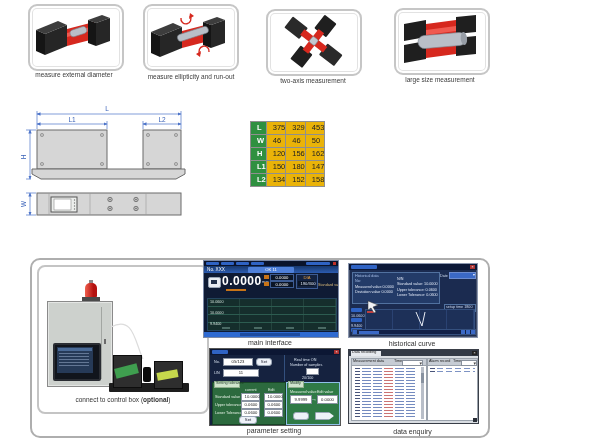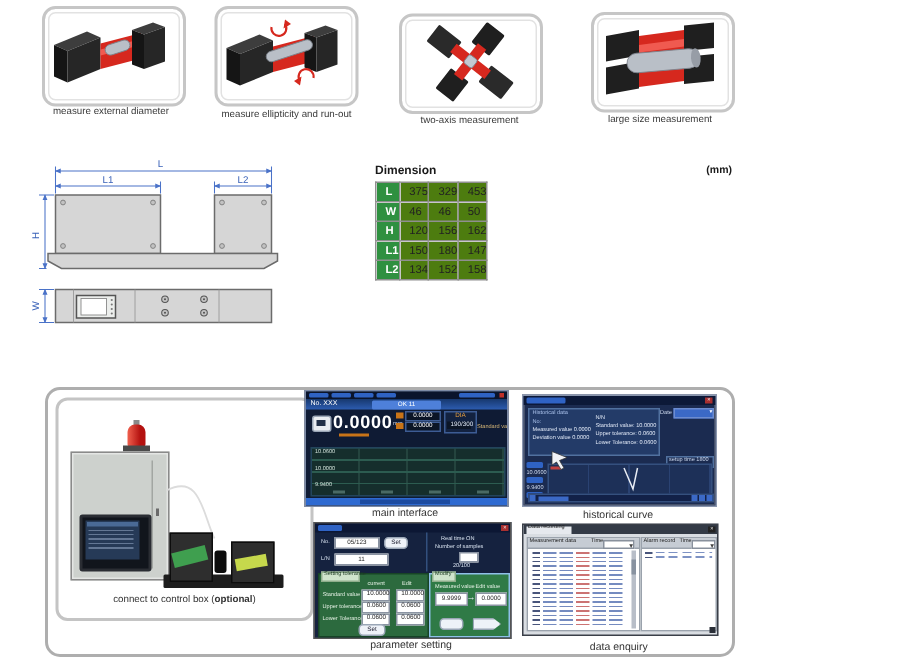--- a/index.html
+++ b/index.html
@@ -22,21 +22,21 @@
   .dim-head{position:absolute;left:250px;top:109px;width:238px;height:11px;}
   .dim-title{position:absolute;left:0;top:0;font-size:8px;font-weight:bold;color:#1a1a1a;}
   .dim-unit{position:absolute;right:0;top:1px;font-size:7px;font-weight:bold;color:#1a1a1a;}
   table.dim{position:absolute;left:250px;top:121px;border-collapse:collapse;
             font-size:7.5px;table-layout:fixed;}
   table.dim td,table.dim th{border:1px solid #8f8f8f;padding:0 0 0 6px;text-align:left;
             height:12px;line-height:12px;overflow:hidden;}
   table.dim th{height:13px;}
   .c-code{background:#2f9040;color:#fff;font-weight:bold;}
   .c-model{background:#c9c9c9;color:#111;font-weight:bold;}
-  .c-val{background:#4d7c0f;color:#222;}
+  .c-val{background:#eab308;color:#222;}
 
   
   .bottom-panel{position:absolute;left:30px;top:258px;width:456px;height:176px;
                 border:2px solid #aeaeae;border-radius:10px;background:#fff;}
   .control-card{position:absolute;left:37px;top:265px;width:168px;height:145px;
                 border:2px solid #c4c4c4;border-radius:8px;background:#fff;}
   .ctl-caption{position:absolute;left:0;top:129px;width:100%;text-align:center;
                font-size:6.5px;color:#333;}
 
   
@@ -195,24 +195,20 @@
         <circle cx="118" cy="107.5" r="0.7"></circle>
     </g>
     <g stroke="#4a72c8" stroke-width="0.7" fill="none">
       <line x1="18" y1="92" x2="8" y2="92"></line>
         <line x1="18" y1="114" x2="8" y2="114"></line>
       <line x1="12" y1="92" x2="12" y2="114" marker-start="url(#arr)" marker-end="url(#arr)"></line>
     </g>
     <text x="8" y="103" text-anchor="middle" transform="rotate(-90 8 103)">W</text>
   </svg>
 
-  <div class="dim-head">
-    <span class="dim-title">Dimension</span>
-    <span class="dim-unit">(mm)</span>
-  </div>
   <table class="dim">
     <tbody>
     <tr>
       <td class="c-code">L</td>
       <td class="c-val">375</td>
       <td class="c-val">329</td>
       <td class="c-val">453</td>
     </tr>
     <tr>
       <td class="c-code">W</td>

